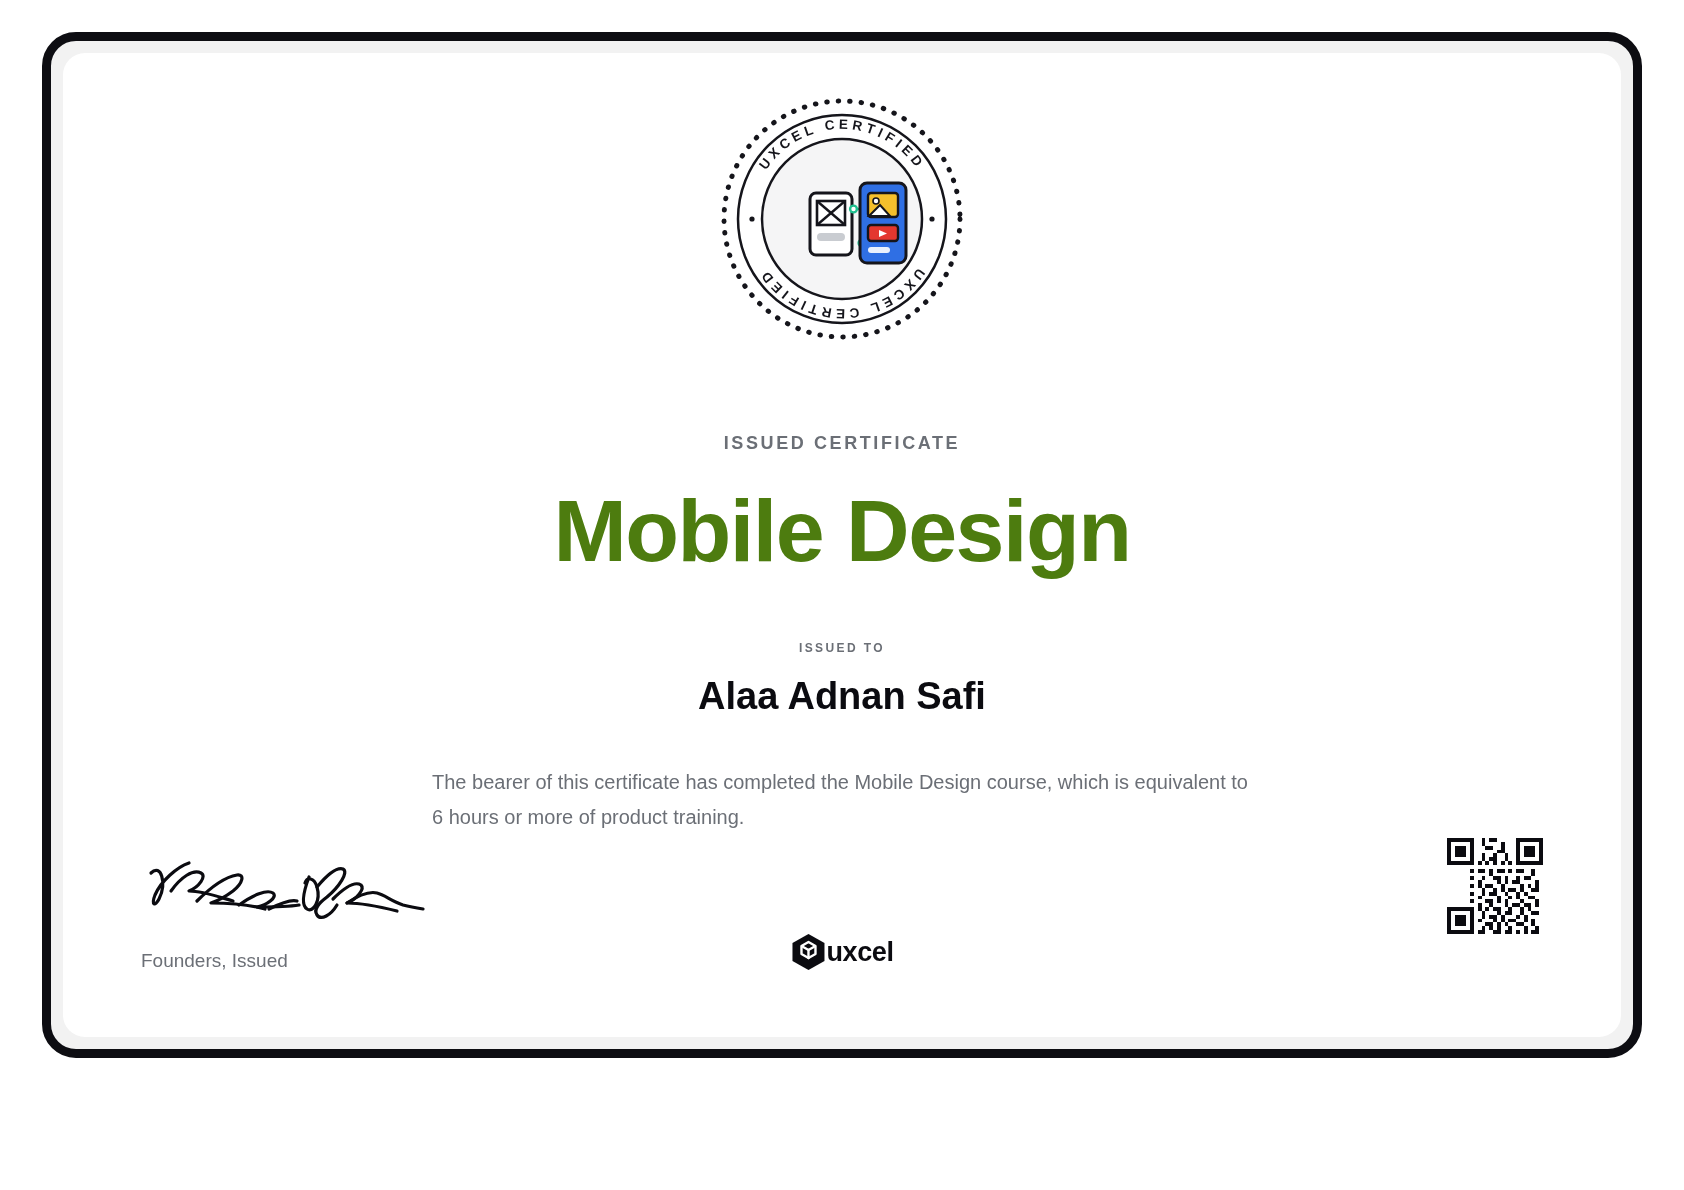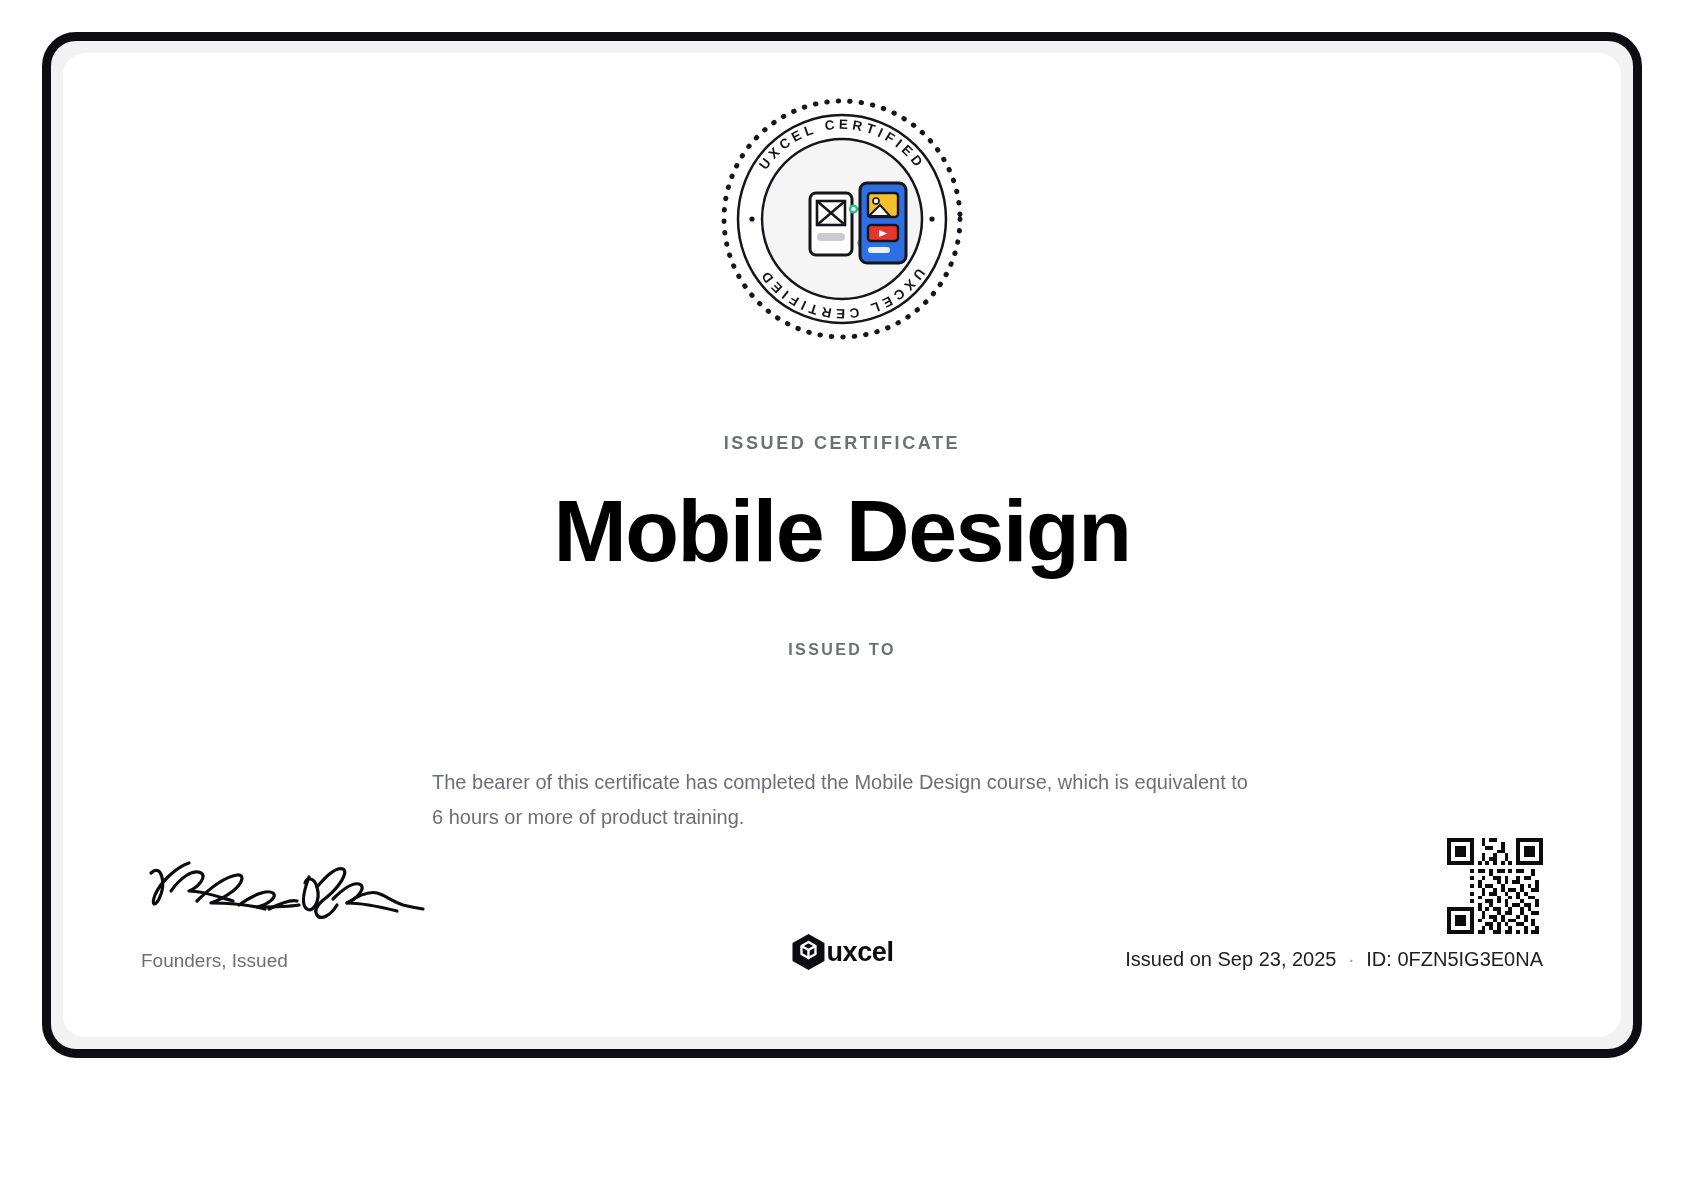--- a/index.html
+++ b/index.html
@@ -62,29 +62,29 @@
   .course-title {
     position: absolute;
     top: 432px;
     left: 0;
     width: 100%;
     text-align: center;
     font-size: 88px;
     line-height: 1.05;
     font-weight: bold;
     letter-spacing: -1.5px;
-    color: #000000;
+    color: #4d7c0f;
   }
   .issued-to-label {
     position: absolute;
     top: 588px;
     left: 0;
     width: 100%;
     text-align: center;
-    font-size: 16px;
+    font-size: 12px;
     font-weight: bold;
     letter-spacing: 2.4px;
     color: #6b6f76;
   }
   .recipient {
     position: absolute;
     top: 622px;
     left: 0;
     width: 100%;
     text-align: center;
@@ -203,20 +203,21 @@
           <rect x="58" y="64" width="22" height="6" rx="3" fill="#ffffff" opacity="0.9"></rect>
         </g>
       </svg>
     </div>
 
     <div class="eyebrow">ISSUED CERTIFICATE</div>
 
     <div class="course-title">Mobile Design</div>
 
     <div class="issued-to-label">ISSUED TO</div>
+    <div class="recipient">Alaa Adnan Safi</div>
 
     <div class="description">
       <span>The bearer of this certificate has completed the Mobile Design course, which</span>
       <span>is equivalent to 6 hours or more of product training.</span>
     </div>
 
     <div class="signature">
       <svg width="290" height="92" viewBox="0 0 290 92" xmlns="http://www.w3.org/2000/svg" aria-hidden="true">
         <g fill="none" stroke="#0b0b10" stroke-width="3.2" stroke-linecap="round" stroke-linejoin="round">
           <path d="M10 30 C 20 20, 26 40, 18 56 C 14 64, 10 62, 14 52 C 20 38, 36 24, 48 20"></path>
@@ -353,20 +354,15 @@
           <rect x="23" y="23" width="1" height="1"></rect>
           <rect x="8" y="24" width="2" height="1"></rect>
             <rect x="12" y="24" width="2" height="1"></rect>
           <rect x="15" y="24" width="2" height="1"></rect>
             <rect x="18" y="24" width="1" height="1"></rect>
           <rect x="22" y="24" width="2" height="1"></rect>
         </g>
       </svg>
     </div>
 
-    <div class="issue-line">
-      <span>Issued on Sep 23, 2025</span>
-      <span class="sep">·</span>
-      <span class="id">ID: 0FZN5IG3E0NA</span>
-    </div>
 
   </div>
 </div>
 
 </body></html>

